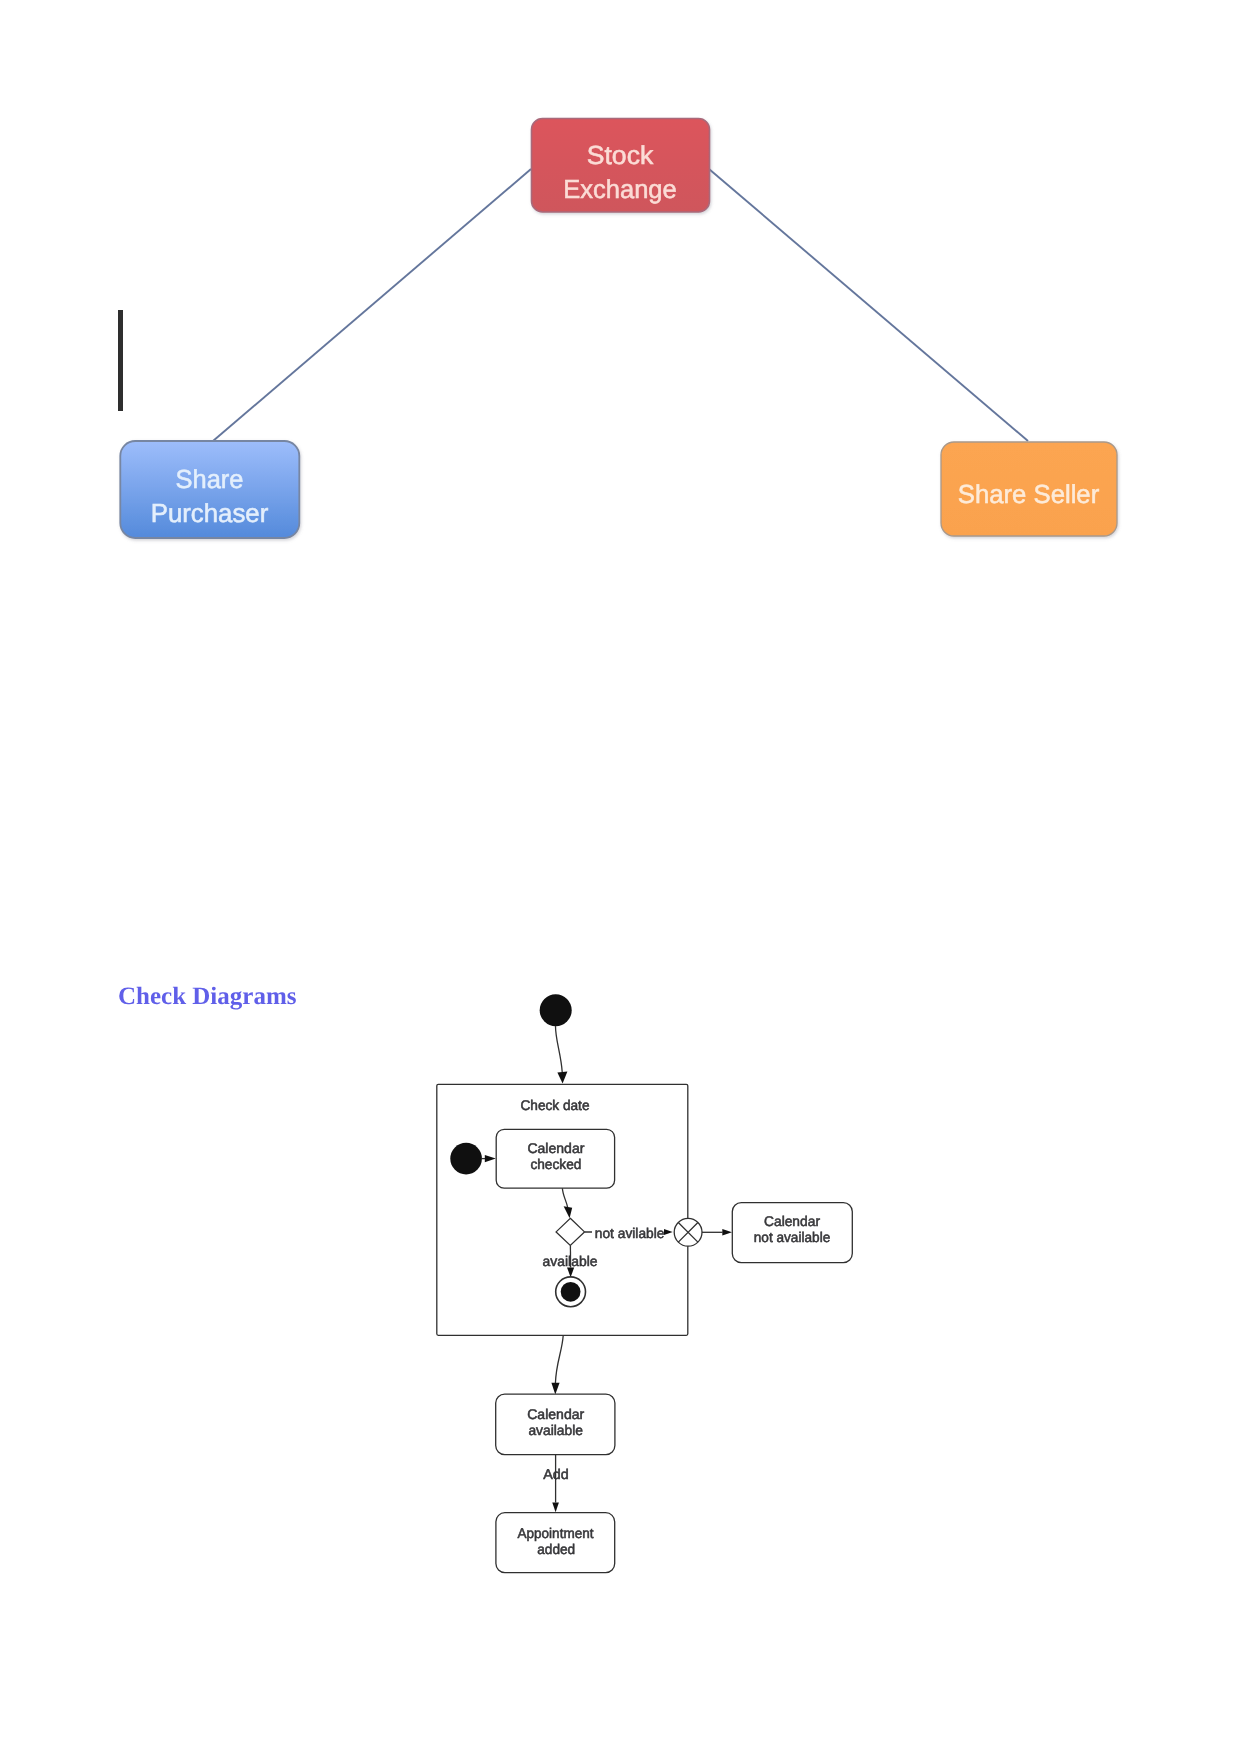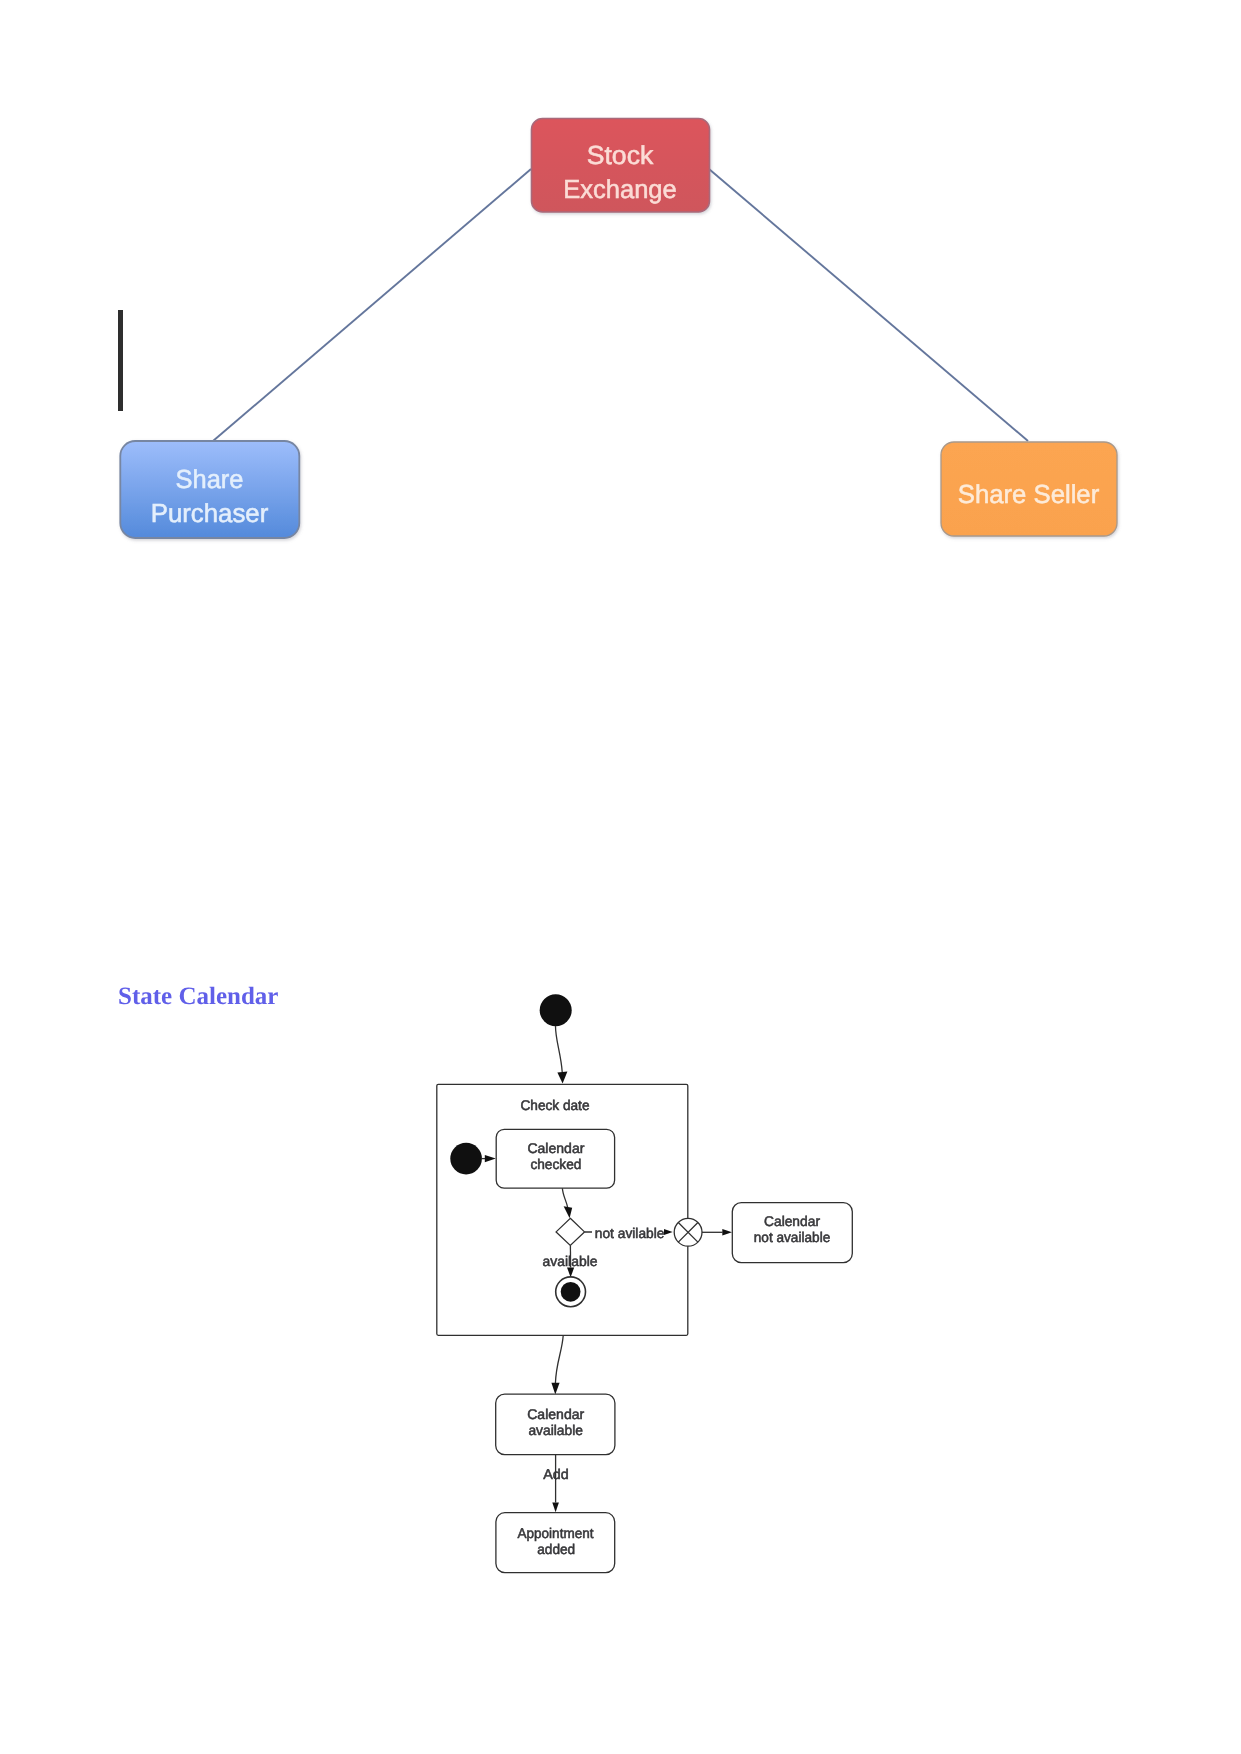--- a/index.html
+++ b/index.html
@@ -119,15 +119,15 @@
       <text x="555.7" y="1418.7" textLength="57" lengthAdjust="spacingAndGlyphs">Calendar</text>
       <text x="555.7" y="1434.7" textLength="54.5" lengthAdjust="spacingAndGlyphs">available</text>
       <text x="556" y="1478.8" textLength="25.5" lengthAdjust="spacingAndGlyphs">Add</text>
       <text x="555.5" y="1537.6" textLength="76" lengthAdjust="spacingAndGlyphs">Appointment</text>
       <text x="556.2" y="1553.6" textLength="38" lengthAdjust="spacingAndGlyphs">added</text>
     </g>
   </svg>
 
   <div class="caret" style="left:118px;top:310px;width:5px;height:101px;background:#2e2e2e;"></div>
 
-  <div class="heading" style="left:118px;top:984px;color:#605fe9;">State Calendar</div>
+  <div class="heading" style="left:118px;top:984px;color:#605fe9;">Check Diagrams</div>
 
 </div>
 
 </body></html>

